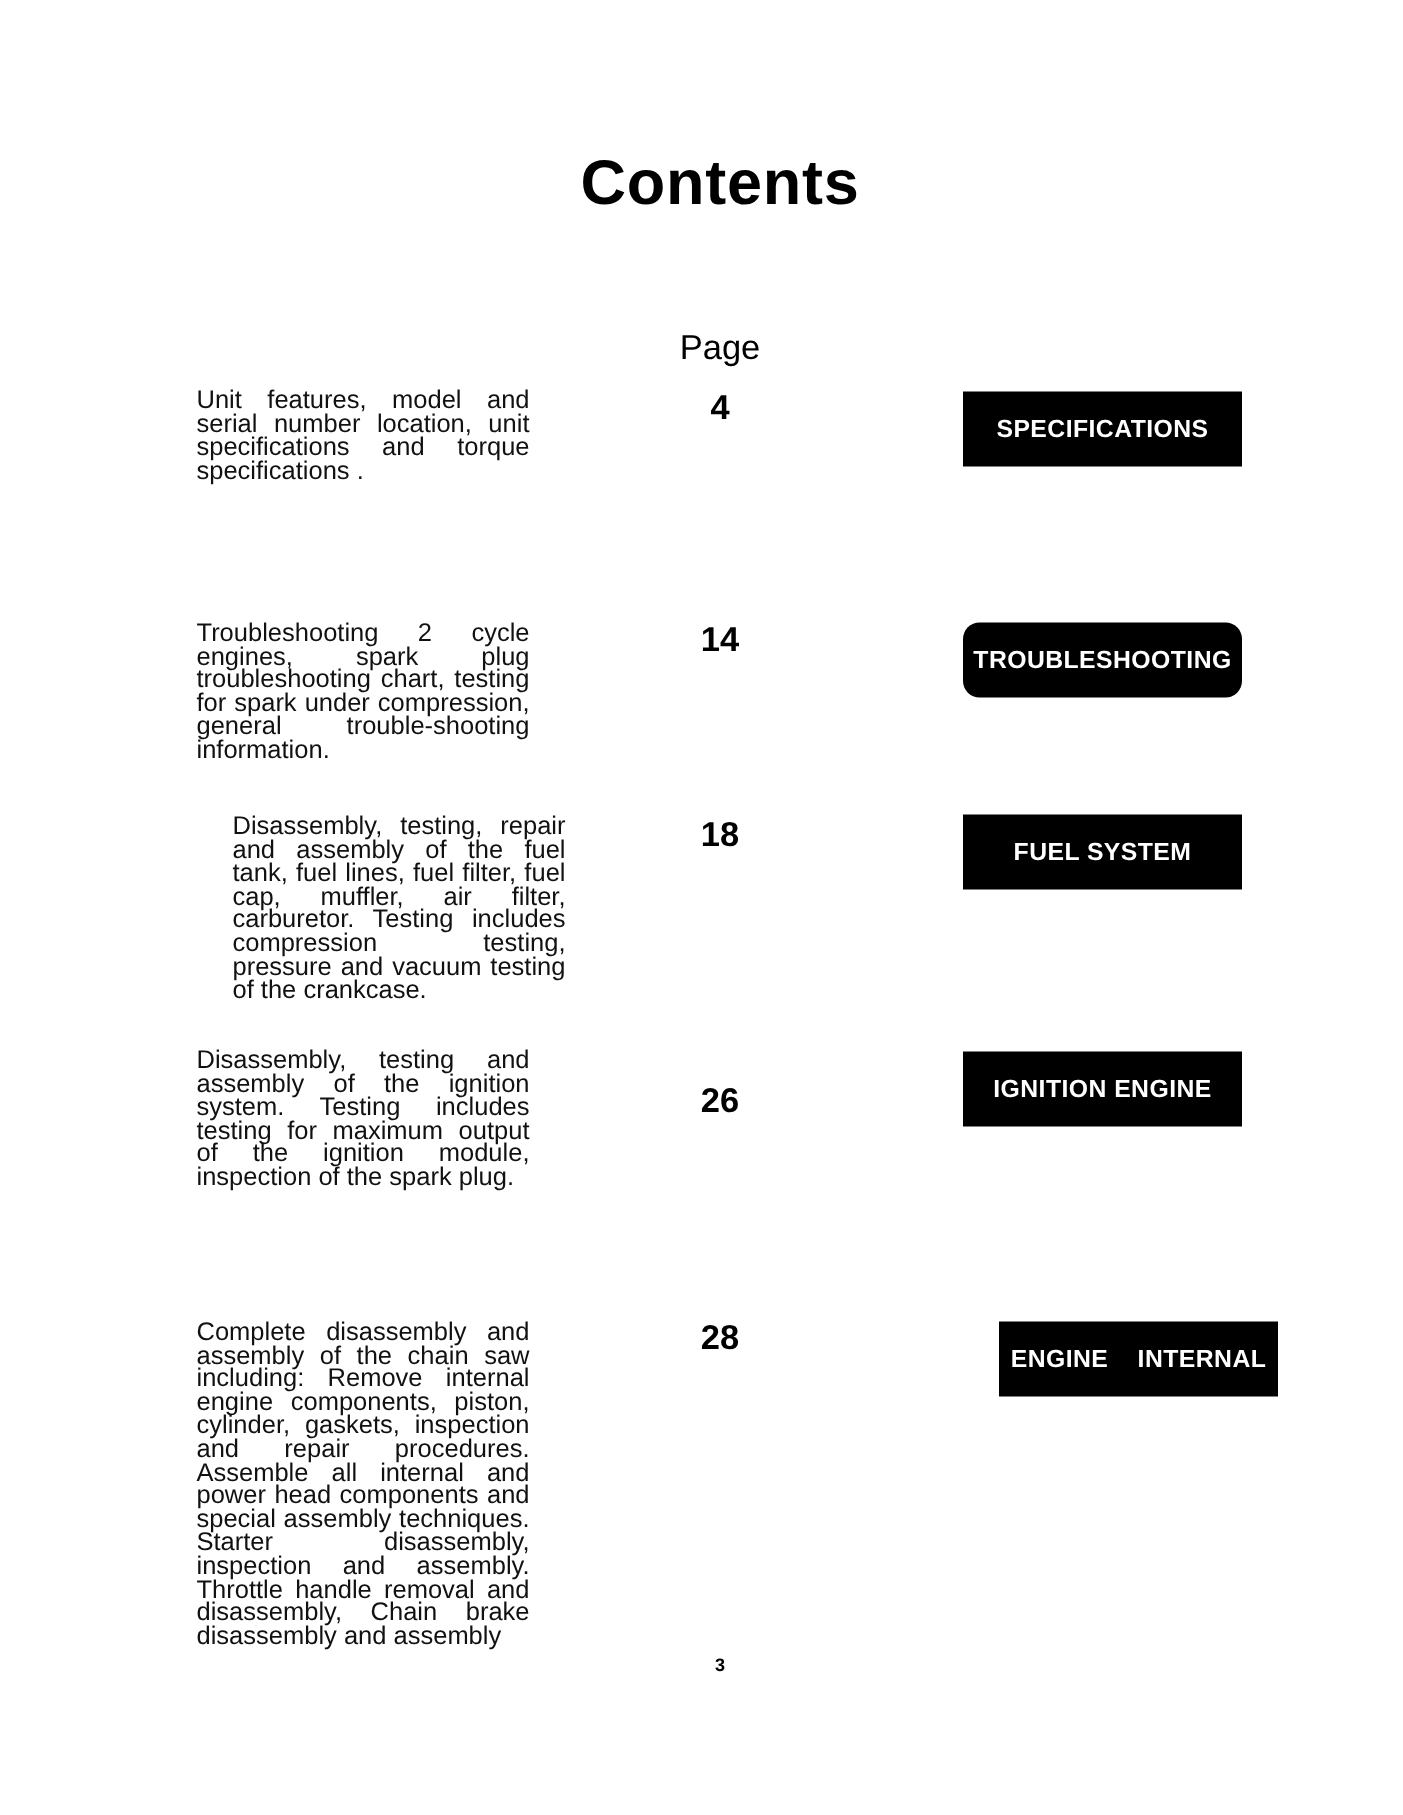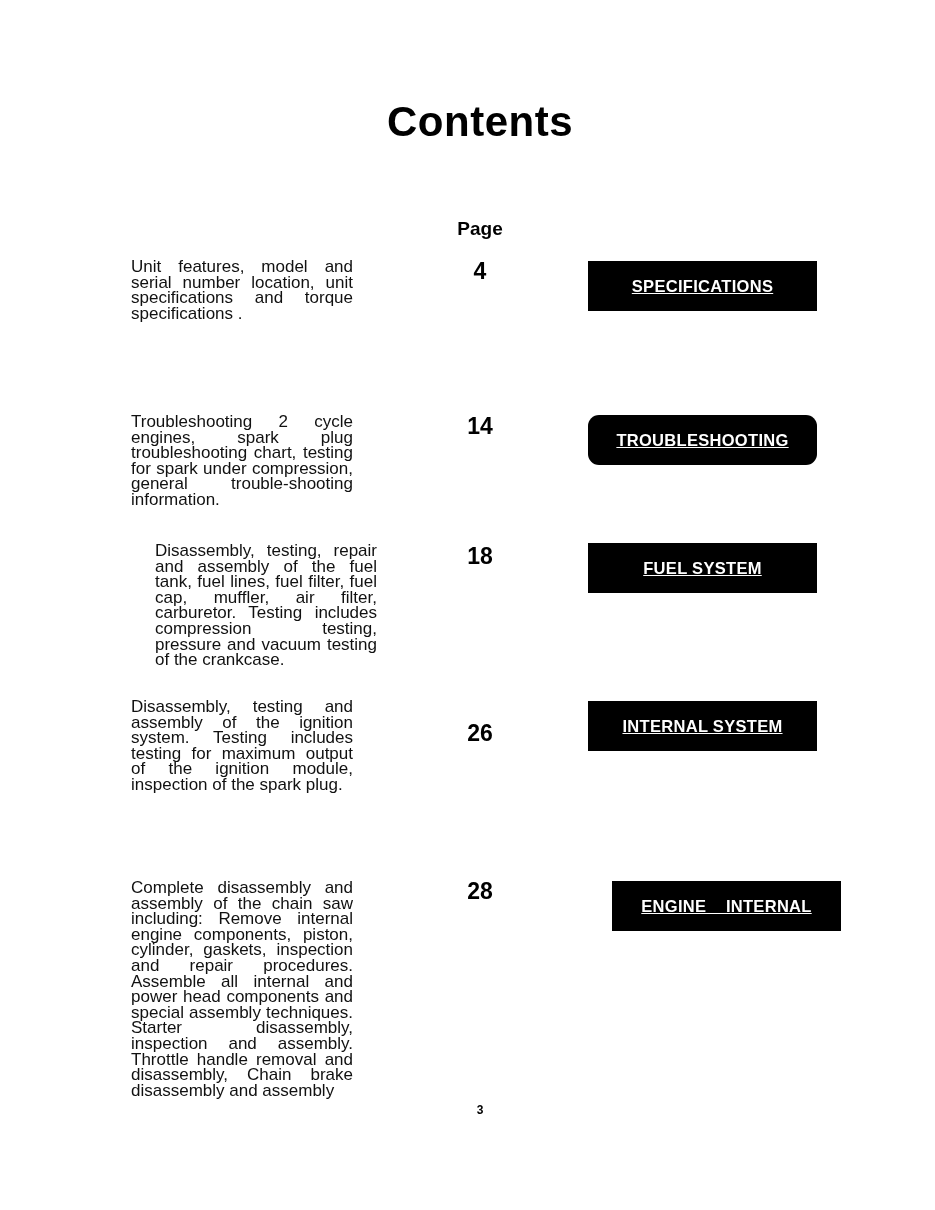--- a/index.html
+++ b/index.html
@@ -1,28 +1,28 @@
 <!DOCTYPE html>
 <html><head>
 <meta charset="utf-8">
 <style>
   html, body { margin: 0; padding: 0; background: #ffffff; }
   body { width: 935px; height: 1210px; position: relative; overflow: hidden;
          font-family: "Liberation Sans", sans-serif; color: #000; }
   .title { position: absolute; left: 0; width: 960px; top: 98px; text-align: center;
            font-size: 42px; font-weight: bold; letter-spacing: 0.5px; }
   .page-header { position: absolute; left: 440px; width: 80px; top: 218px; text-align: center;
-                 font-size: 19px; font-weight: bold; }
+                 font-size: 23px; font-weight: normal; }
   .entry-desc { position: absolute; left: 131px; width: 222px; font-size: 17px; line-height: 15.6px;
                 text-align: justify; color: #111; }
   .entry-page { position: absolute; left: 440px; width: 80px; text-align: center;
                 font-size: 23px; font-weight: bold; }
-  .entry-box { position: absolute; left: 588px; width: 229px; height: 50px; background: #000;
+  .entry-box { position: absolute; left: 642px; width: 186px; height: 50px; background: #000;
                color: #fff; display: flex; align-items: center; justify-content: center;
-               font-size: 16.5px; font-weight: bold; letter-spacing: 0.3px; white-space: pre; text-decoration: underline; }
+               font-size: 16.5px; font-weight: bold; letter-spacing: 0.3px; white-space: pre; }
   .footer { position: absolute; left: 440px; width: 80px; top: 1103px; text-align: center;
             font-size: 12px; font-weight: bold; }
 </style>
 </head>
 <body>
 
 <div class="title">Contents</div>
 <div class="page-header">Page</div>
 
 <div class="entry-desc" style="top:259px;">Unit features, model and serial number location, unit specifications and torque specifications .</div>
@@ -39,21 +39,21 @@
 
 <div class="entry-desc" style="top:543px;margin-left:24px;">Disassembly, testing, repair and assembly of the fuel tank, fuel lines, fuel filter, fuel cap, muffler, air filter, carburetor. Testing includes compression testing, pressure and vacuum testing of the crankcase.</div>
 <div class="entry-page" style="top:543px;">18</div>
 <div class="entry-box" style="top:543px;">
   <span>FUEL SYSTEM</span>
 </div>
 
 <div class="entry-desc" style="top:699px;">Disassembly, testing and assembly of the ignition system. Testing includes testing for maximum output of the ignition module, inspection of the spark plug.</div>
 <div class="entry-page" style="top:698px;margin-top:22px;">26</div>
 <div class="entry-box" style="top:701px;">
-  <span>INTERNAL SYSTEM</span>
+  <span>IGNITION ENGINE</span>
 </div>
 
 <div class="entry-desc" style="top:880px;">Complete disassembly and assembly of the chain saw including: Remove internal engine components, piston, cylinder, gaskets, inspection and repair procedures. Assemble all internal and power head components and special assembly techniques. Starter disassembly, inspection and assembly. Throttle handle removal and disassembly, Chain brake disassembly and assembly</div>
 <div class="entry-page" style="top:878px;">28</div>
 <div class="entry-box" style="top:881px;margin-left:24px;">
   <span>ENGINE    INTERNAL</span>
 </div>
 
 <div class="footer">3</div>
 

